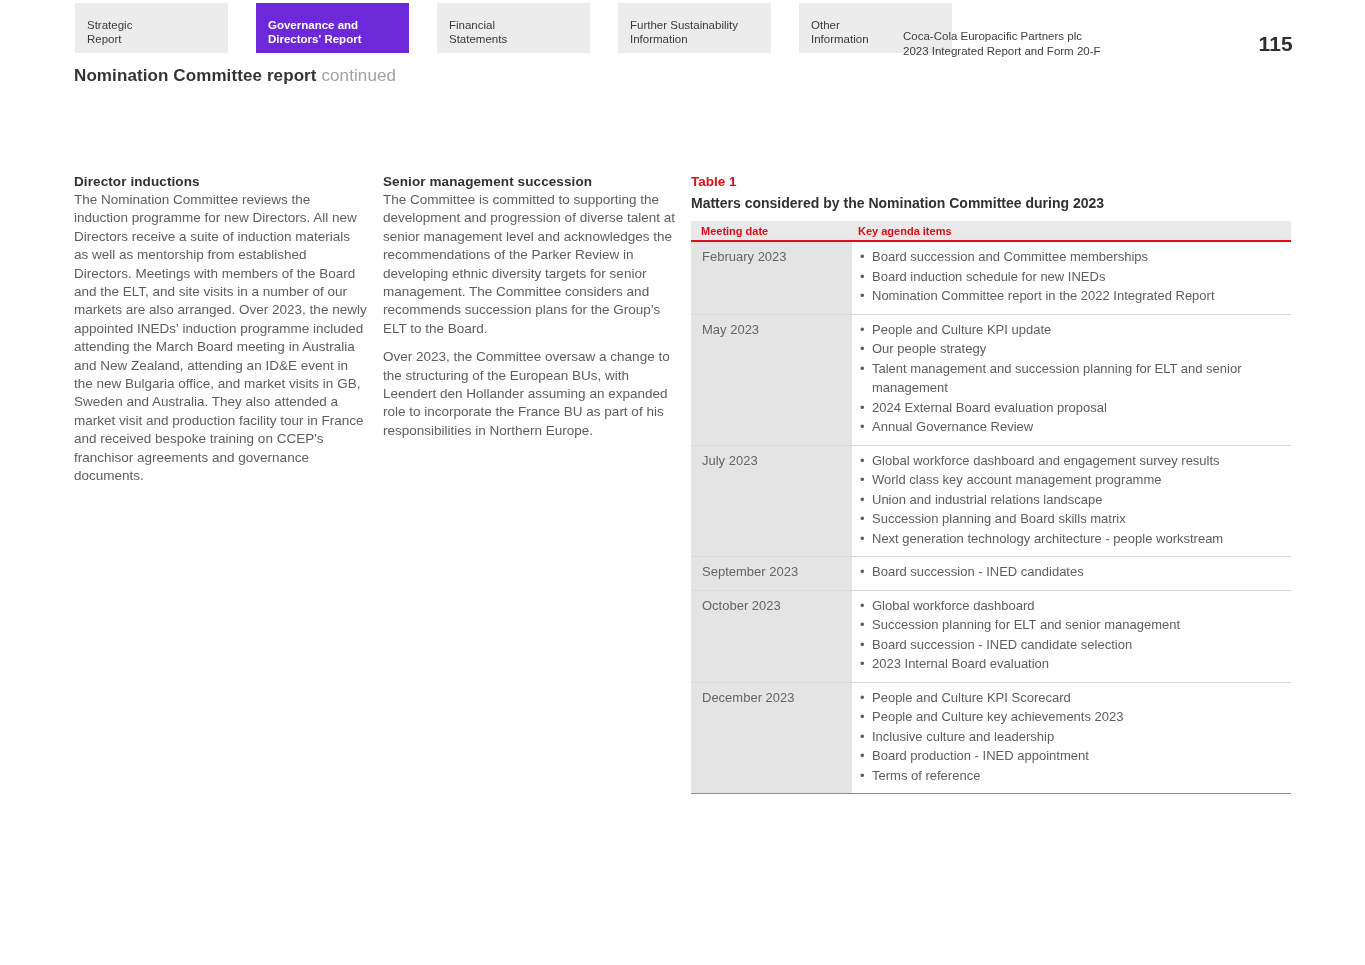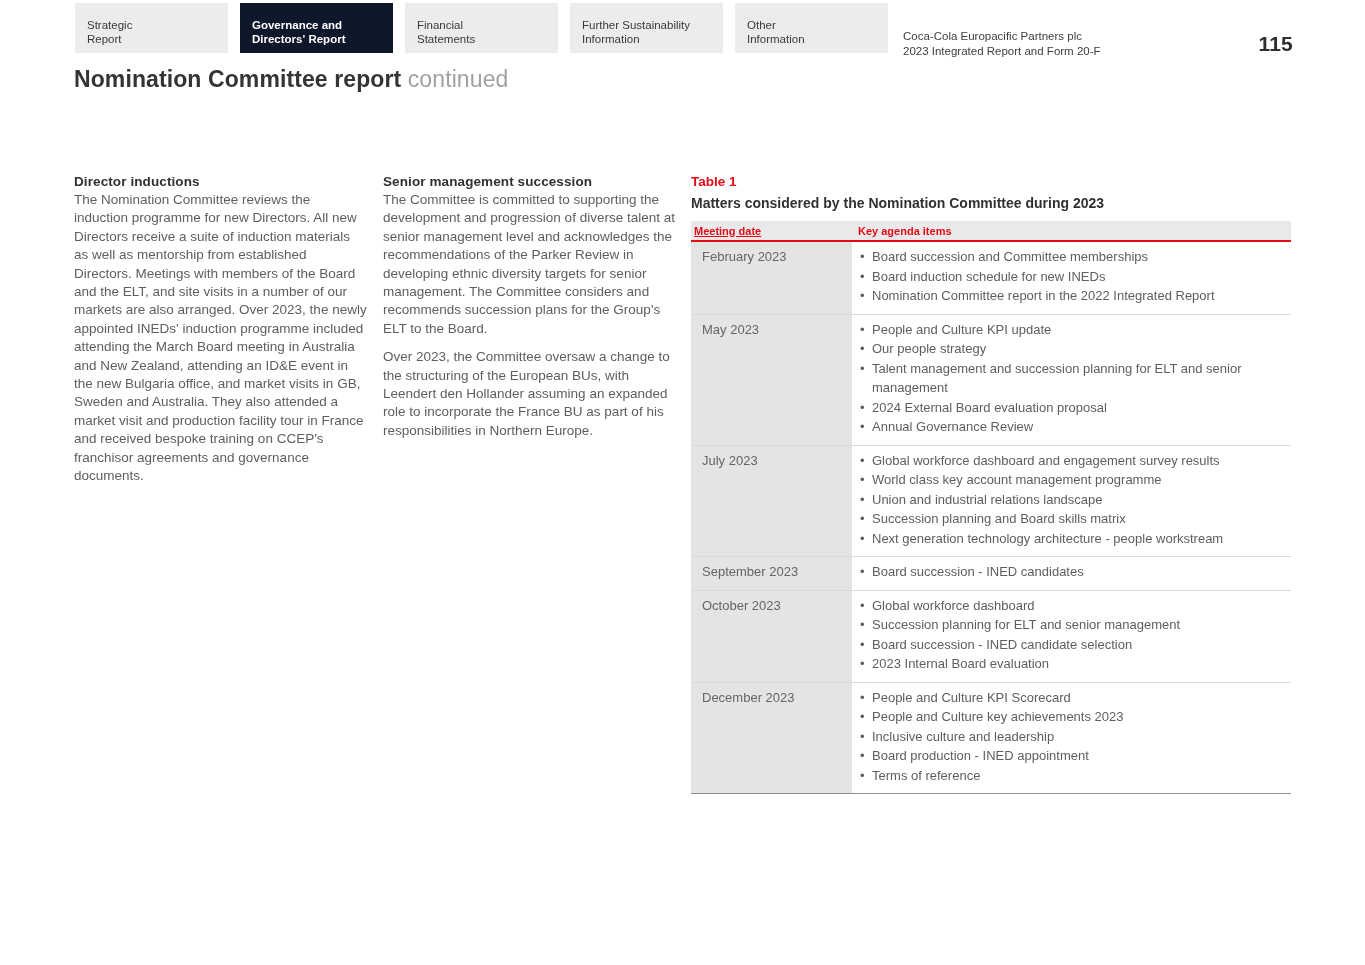--- a/index.html
+++ b/index.html
@@ -7,44 +7,44 @@
   body {
     width:1365px; height:965px; position:relative; overflow:hidden;
     font-family:"Liberation Sans","DejaVu Sans",sans-serif;
     -webkit-font-smoothing:antialiased;
   }
   .page { position:absolute; inset:0; }
 
   
   .tabs {
     position:absolute; left:75px; top:3px;
-    display:flex; gap:12px;
+    display:flex; gap:28px;
   }
   .tab {
     flex:0 0 153px; height:50px;
     background:#ececec; color:#3a3a3c;
     padding:15px 10px 0 12px;
     font-size:11.5px; line-height:14px;
     white-space:pre-line; cursor:pointer;
   }
-  .tab.active { background:#0f172a; color:#ffffff; font-weight:700; }
+  .tab.active { background:#6d28d9; color:#ffffff; font-weight:700; }
 
   .pub {
     position:absolute; left:903px; top:29px;
     font-size:11.5px; line-height:14.5px; color:#3f4042;
   }
   .pagenum {
     position:absolute; right:72px; top:32px;
     font-size:21px; font-weight:700; color:#2e2f31; letter-spacing:0.2px;
   }
 
   
   .title {
     position:absolute; left:74px; top:66px;
-    font-size:23px; font-weight:700; color:#333436; letter-spacing:0.1px;
+    font-size:17px; font-weight:700; color:#333436; letter-spacing:0.1px;
   }
   .title .cont { font-weight:400; color:#a0a1a3; }
 
   
   .col { position:absolute; top:174px; }
   .col-1 { left:74px;  width:294px; }
   .col-2 { left:383px; width:292px; }
   .col h2 {
     font-size:13.5px; font-weight:700; color:#303133;
     margin-bottom:2px; letter-spacing:0.1px;
@@ -58,21 +58,21 @@
   .table-area { position:absolute; left:691px; top:174px; width:600px; }
   .table-label { font-size:13.5px; font-weight:700; color:#e20c17; }
   .table-title { font-size:14px; font-weight:700; color:#303133; margin:6px 0 10px; }
 
   .thead {
     display:flex; align-items:center;
     background:#e9e9e9; height:21px;
     border-bottom:2px solid #e20c17;
     font-size:11px; font-weight:700; color:#e20c17;
   }
-  .th-date  { flex:0 0 164px; padding-left:3px;text-decoration:underline; }
+  .th-date  { flex:0 0 164px; padding-left:10px; }
   .th-items { flex:1; padding-left:3px; }
 
   .trow { display:flex; border-bottom:1px solid #dadada; }
   .trow:last-child { border-bottom:1px solid #8f8f8f; }
   .date-cell {
     flex:0 0 164px; background:#e4e4e4;
     border-right:3px solid #ffffff;
     padding:7px 6px 6px 11px;
     font-size:13px; color:#646567;
   }

